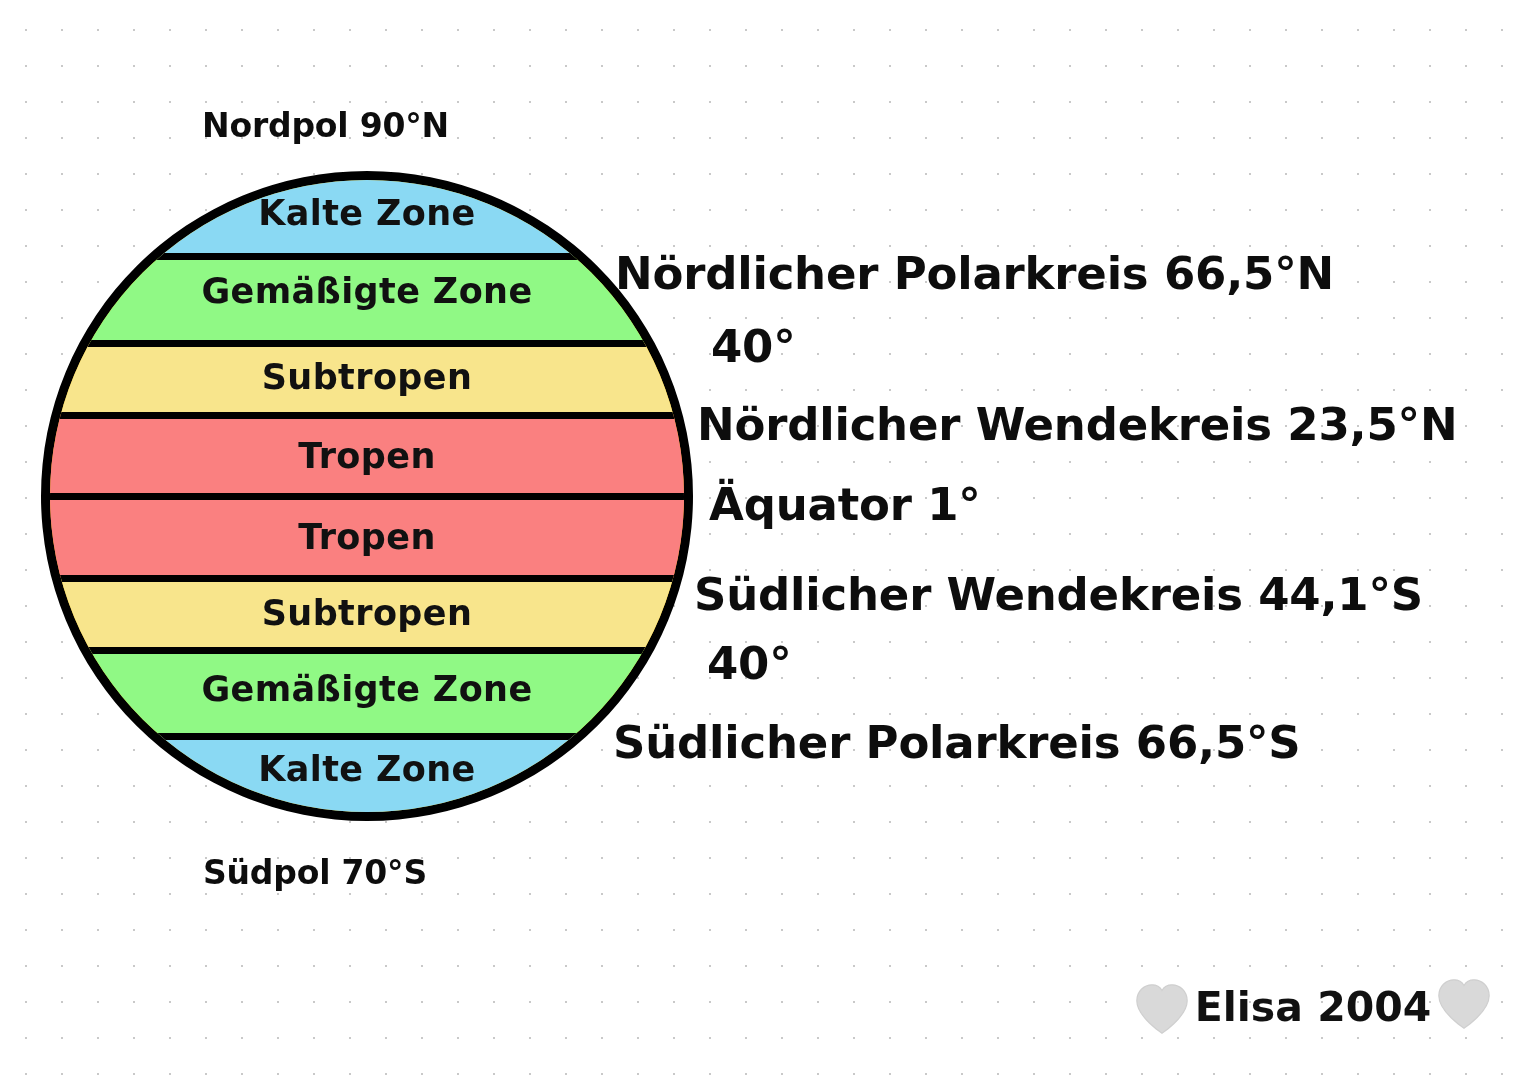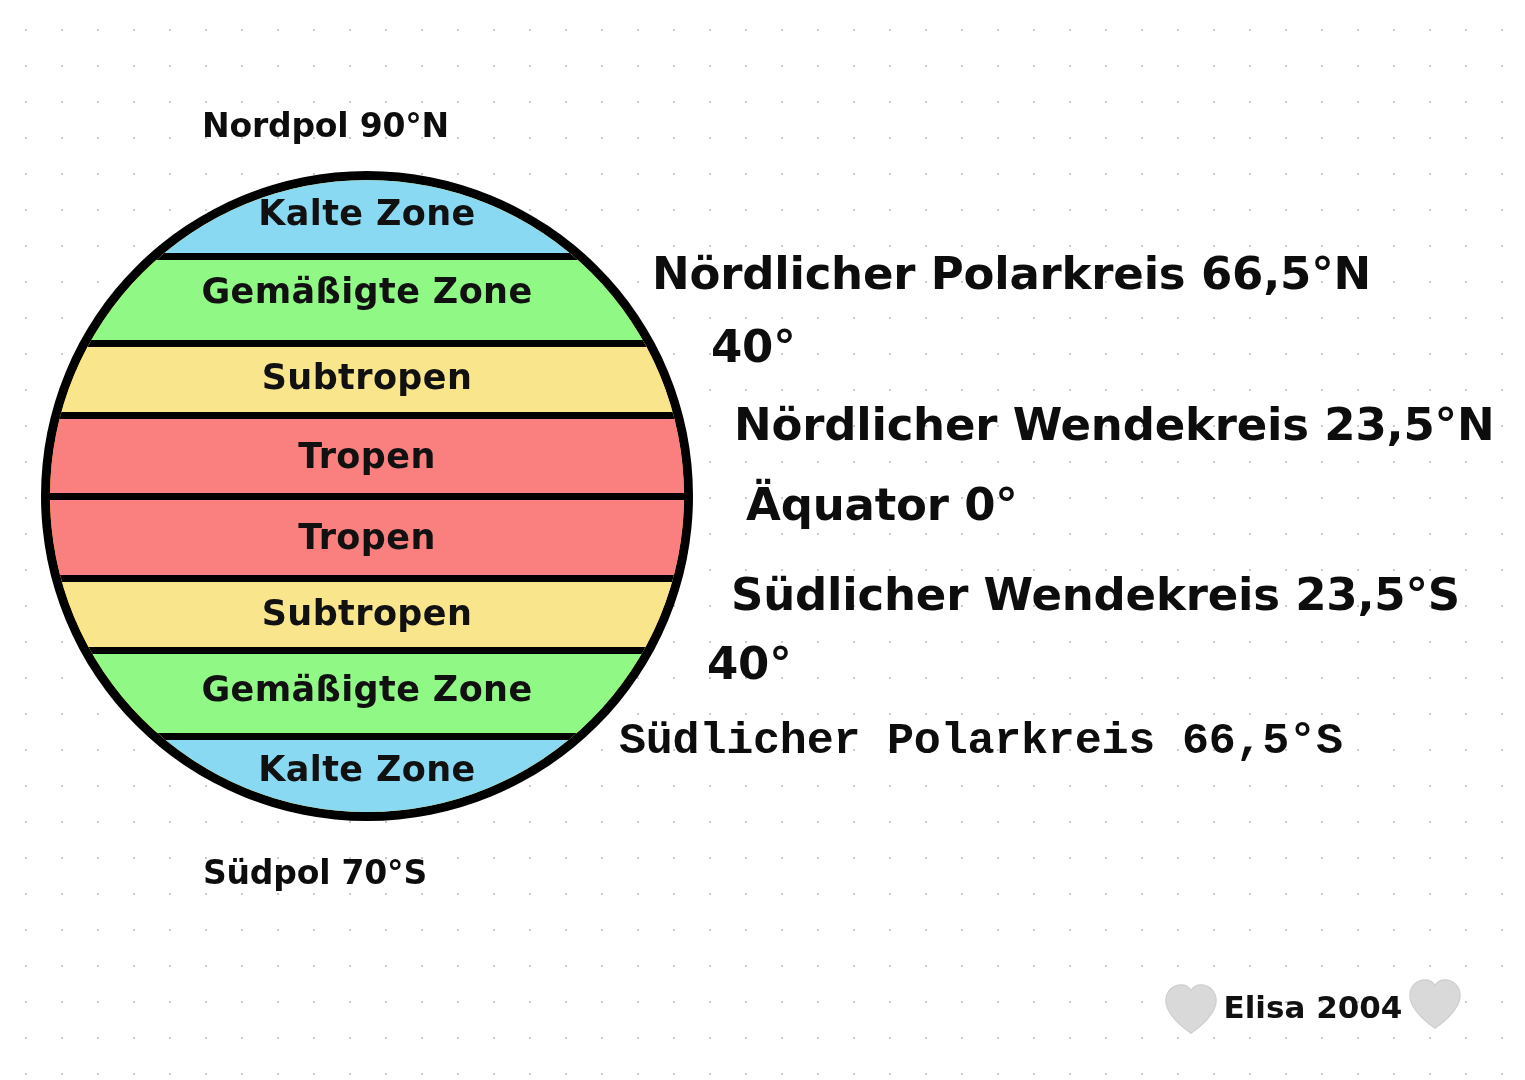--- a/index.html
+++ b/index.html
@@ -71,21 +71,20 @@
     font-weight: 700;
     color: #0d0d0d;
     white-space: nowrap;
     letter-spacing: -0.2px;
   }
   .pole-label {
     font-size: 33px;
   }
   .line-label {
     font-size: 45px;
-    margin-left: 37px;
   }
   .deg-label {
     font-size: 45px;
     margin-left: 44px;
   }
 
   
   #signature {
     position: absolute;
     left: 1128px;
@@ -96,21 +95,21 @@
     align-items: center;
     justify-content: center;
   }
   #signature .sig-text {
     text-align: center;
     line-height: 1.04;
   }
   .sig-name {
     font-family: "DejaVu Sans", sans-serif;
     font-weight: 700;
-    font-size: 31px;
+    font-size: 41px;
     color: #111111;
     white-space: nowrap;
   }
   .sig-code {
     font-family: "DejaVu Sans", sans-serif;
     font-weight: 700;
     font-size: 30px;
     color: #111111;
     white-space: nowrap;
     margin-top: 2px;
@@ -165,27 +164,27 @@
 </div>
 
 <div class="label-text pole-label" style="left:202px; top:106px;">Nordpol 90°N</div>
 
 <div class="label-text line-label" style="left:615px; top:247px;">Nördlicher Polarkreis 66,5°N</div>
 
 <div class="label-text deg-label" style="left:667px; top:320px;">40°</div>
 
 <div class="label-text line-label" style="left:697px; top:398px;">Nördlicher Wendekreis 23,5°N</div>
 
-<div class="label-text line-label" style="left:709px; top:478px;">Äquator 0°</div>
+<div class="label-text line-label" style="left:709px; top:478px;">Äquator 1°</div>
 
-<div class="label-text line-label" style="left:694px; top:568px;">Südlicher Wendekreis 23,5°S</div>
+<div class="label-text line-label" style="left:694px; top:568px;">Südlicher Wendekreis 44,1°S</div>
 
 <div class="label-text deg-label" style="left:663px; top:637px;">40°</div>
 
-<div class="label-text line-label" style="left:582px; top:716px;font-family:Liberation Mono, monospace;">Südlicher Polarkreis 66,5°S</div>
+<div class="label-text line-label" style="left:613px; top:716px;">Südlicher Polarkreis 66,5°S</div>
 
 <div class="label-text pole-label" style="left:203px; top:853px;">Südpol 70°S</div>
 
 <div id="signature">
   <svg class="heart left" viewBox="0 0 32 32">
     <path d="M16 28 C16 28 3 19.5 3 11.2 C3 6.4 6.7 3 10.8 3 C13.4 3 15.2 4.4 16 5.9 C16.8 4.4 18.6 3 21.2 3 C25.3 3 29 6.4 29 11.2 C29 19.5 16 28 16 28 Z" fill="#d9d9d9" stroke="#cfcfcf" stroke-width="0.6"></path>
   </svg>
   <div class="sig-text">
     <div class="sig-name">Elisa 2004</div>
   </div>

